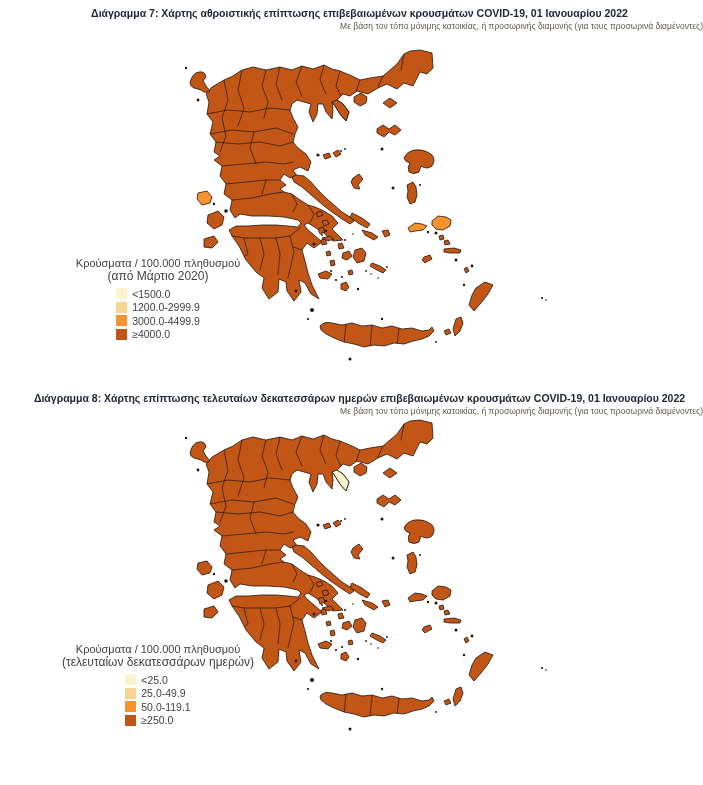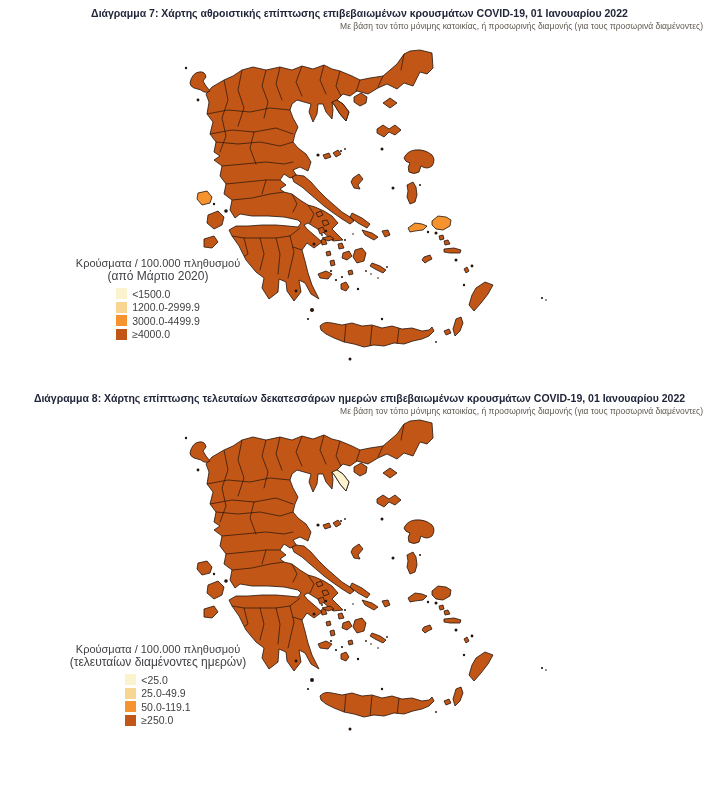--- a/index.html
+++ b/index.html
@@ -327,21 +327,21 @@
           <circle cx="198" cy="236" r="0.8"></circle>
     <circle cx="256" cy="300" r="0.9"></circle>
           <circle cx="142" cy="193" r="0.9"></circle>
     <circle cx="362" cy="256" r="1.1"></circle>
           <circle cx="366" cy="258" r="0.8"></circle>
   </g>
 </svg>
     </div>
   <div class="legend" id="legend-2">
     <div class="legend-title">Κρούσματα / 100.000 πληθυσμού</div>
-    <div class="legend-subtitle">(τελευταίων διαμένοντες ημερών)</div>
+    <div class="legend-subtitle">(τελευταίων δεκατεσσάρων ημερών)</div>
     <div class="legend-rows">
       <div class="legend-row">
         <span class="swatch" style="background-color: rgb(251, 243, 205);"></span>
         <span class="legend-label">&lt;25.0</span>
       </div>
       <div class="legend-row">
         <span class="swatch" style="background-color: rgb(249, 213, 146);"></span>
         <span class="legend-label">25.0-49.9</span>
       </div>
       <div class="legend-row">

